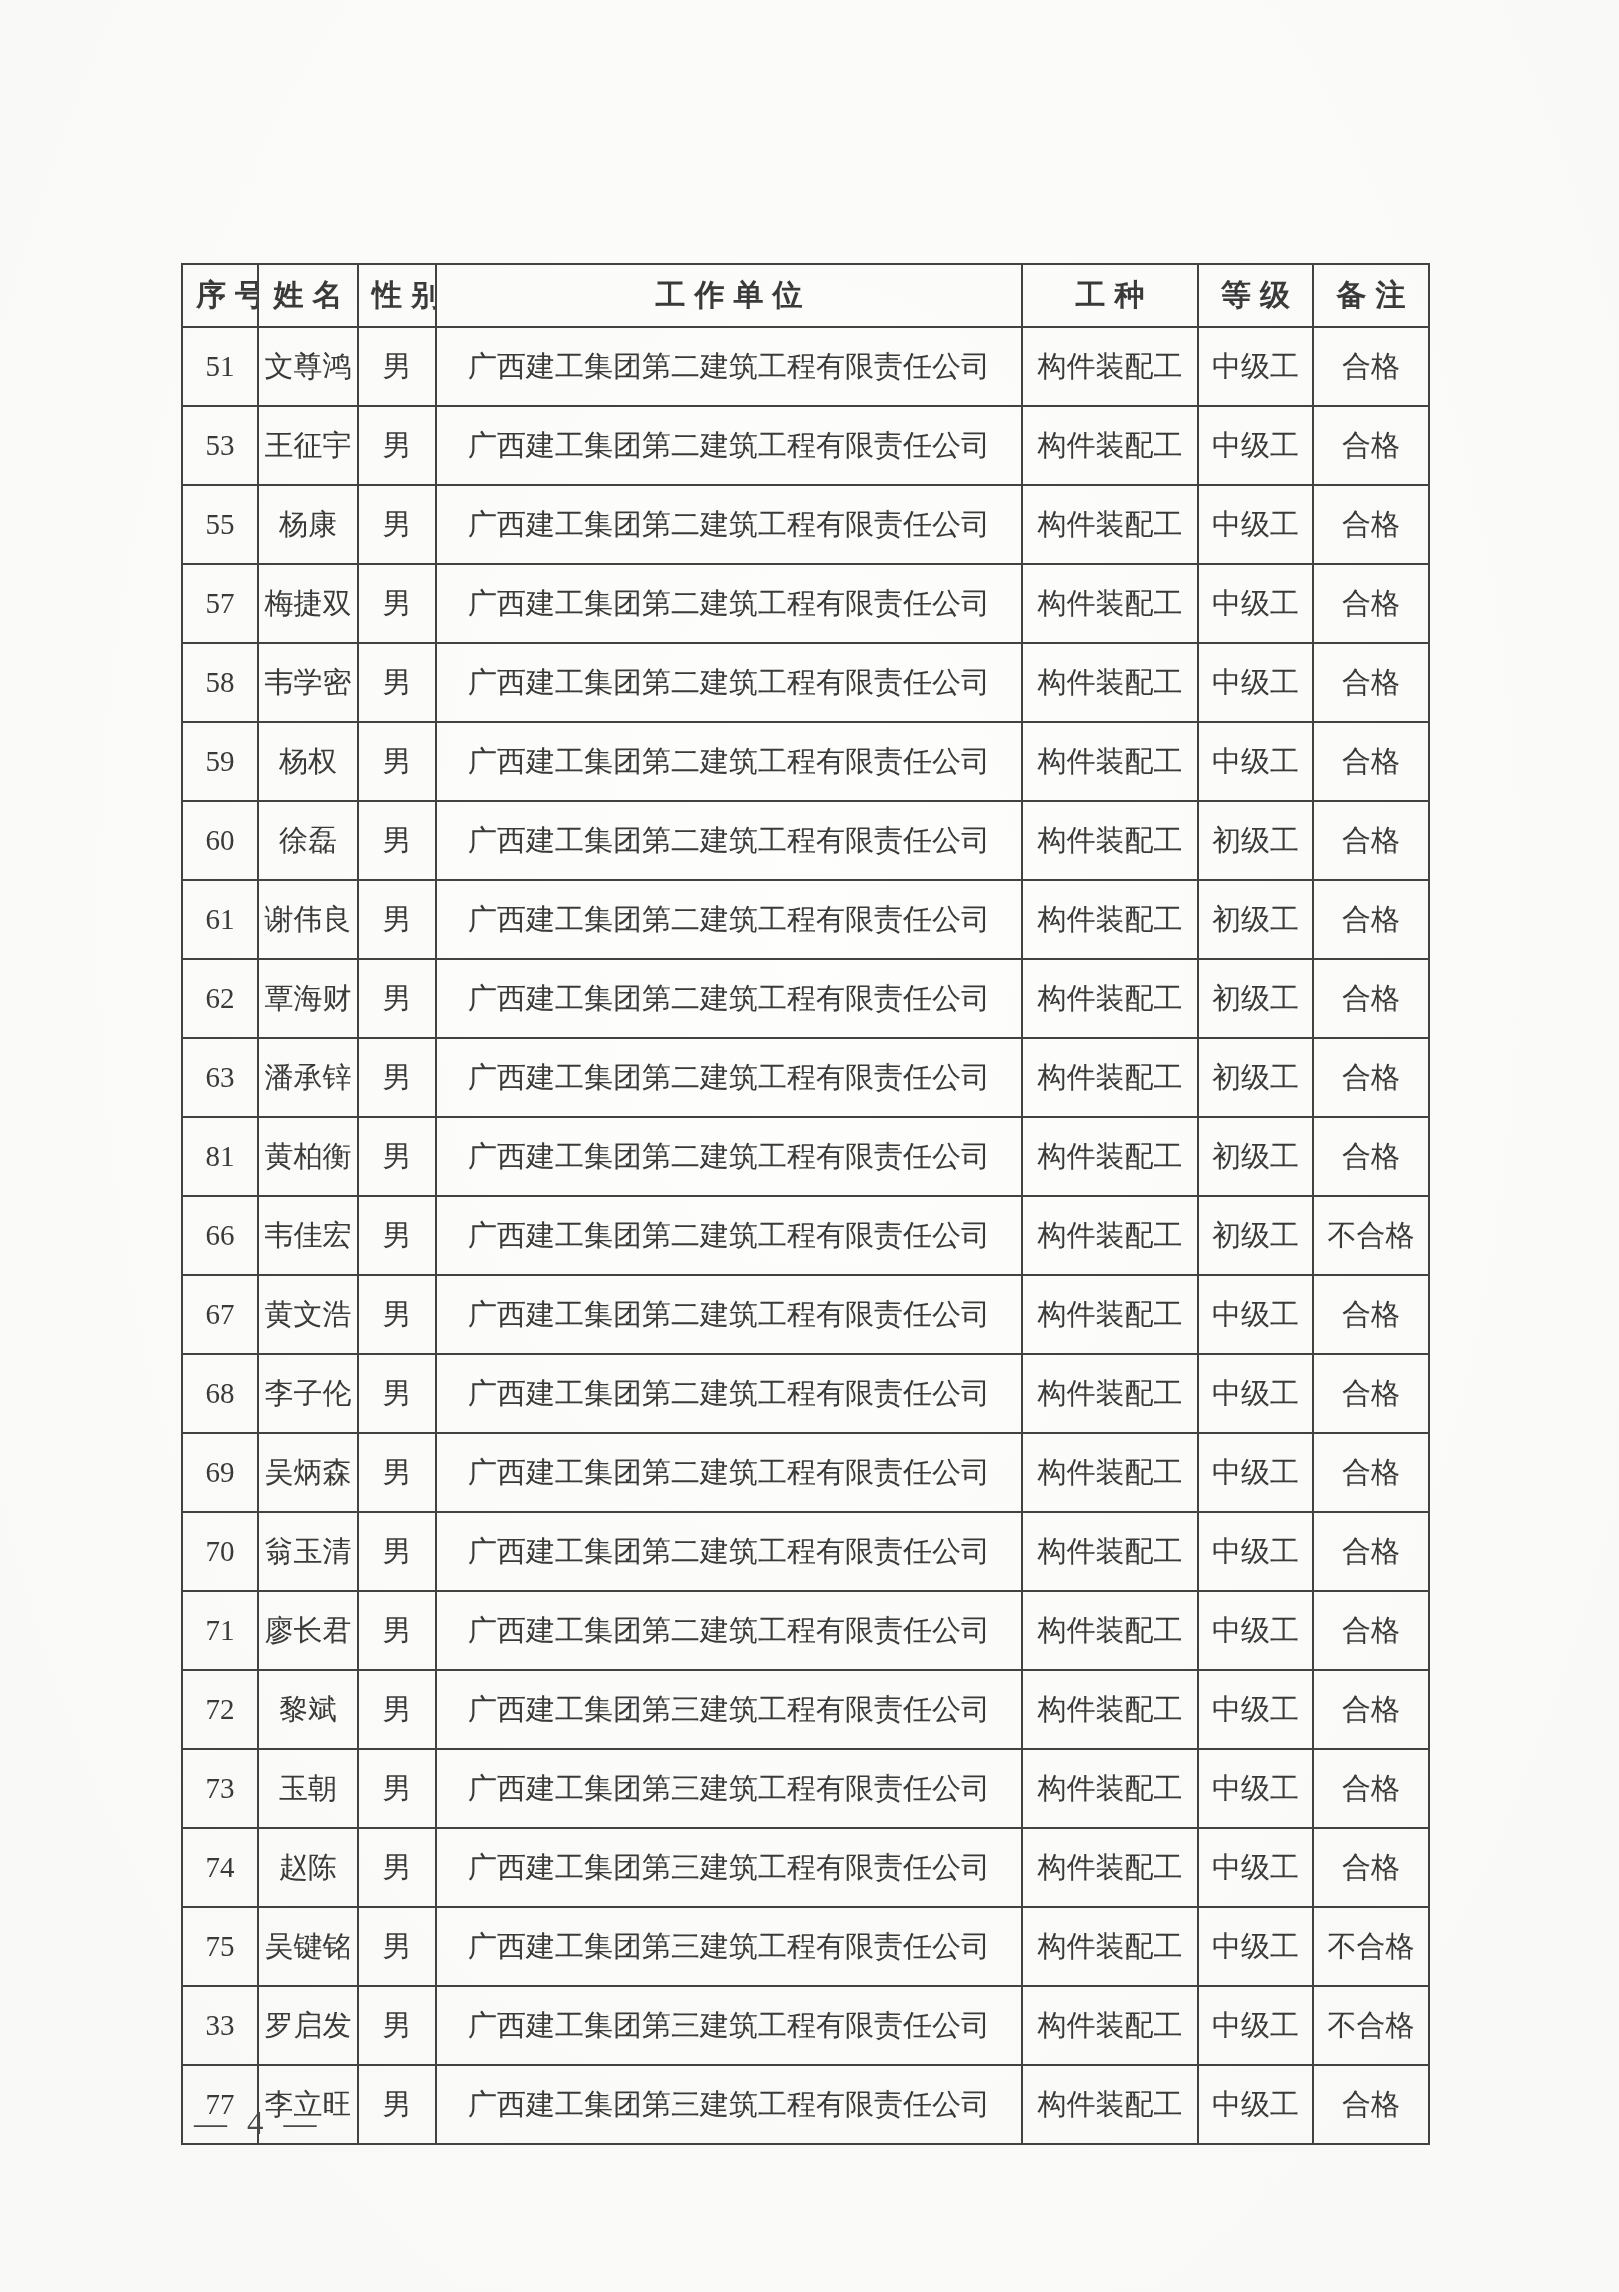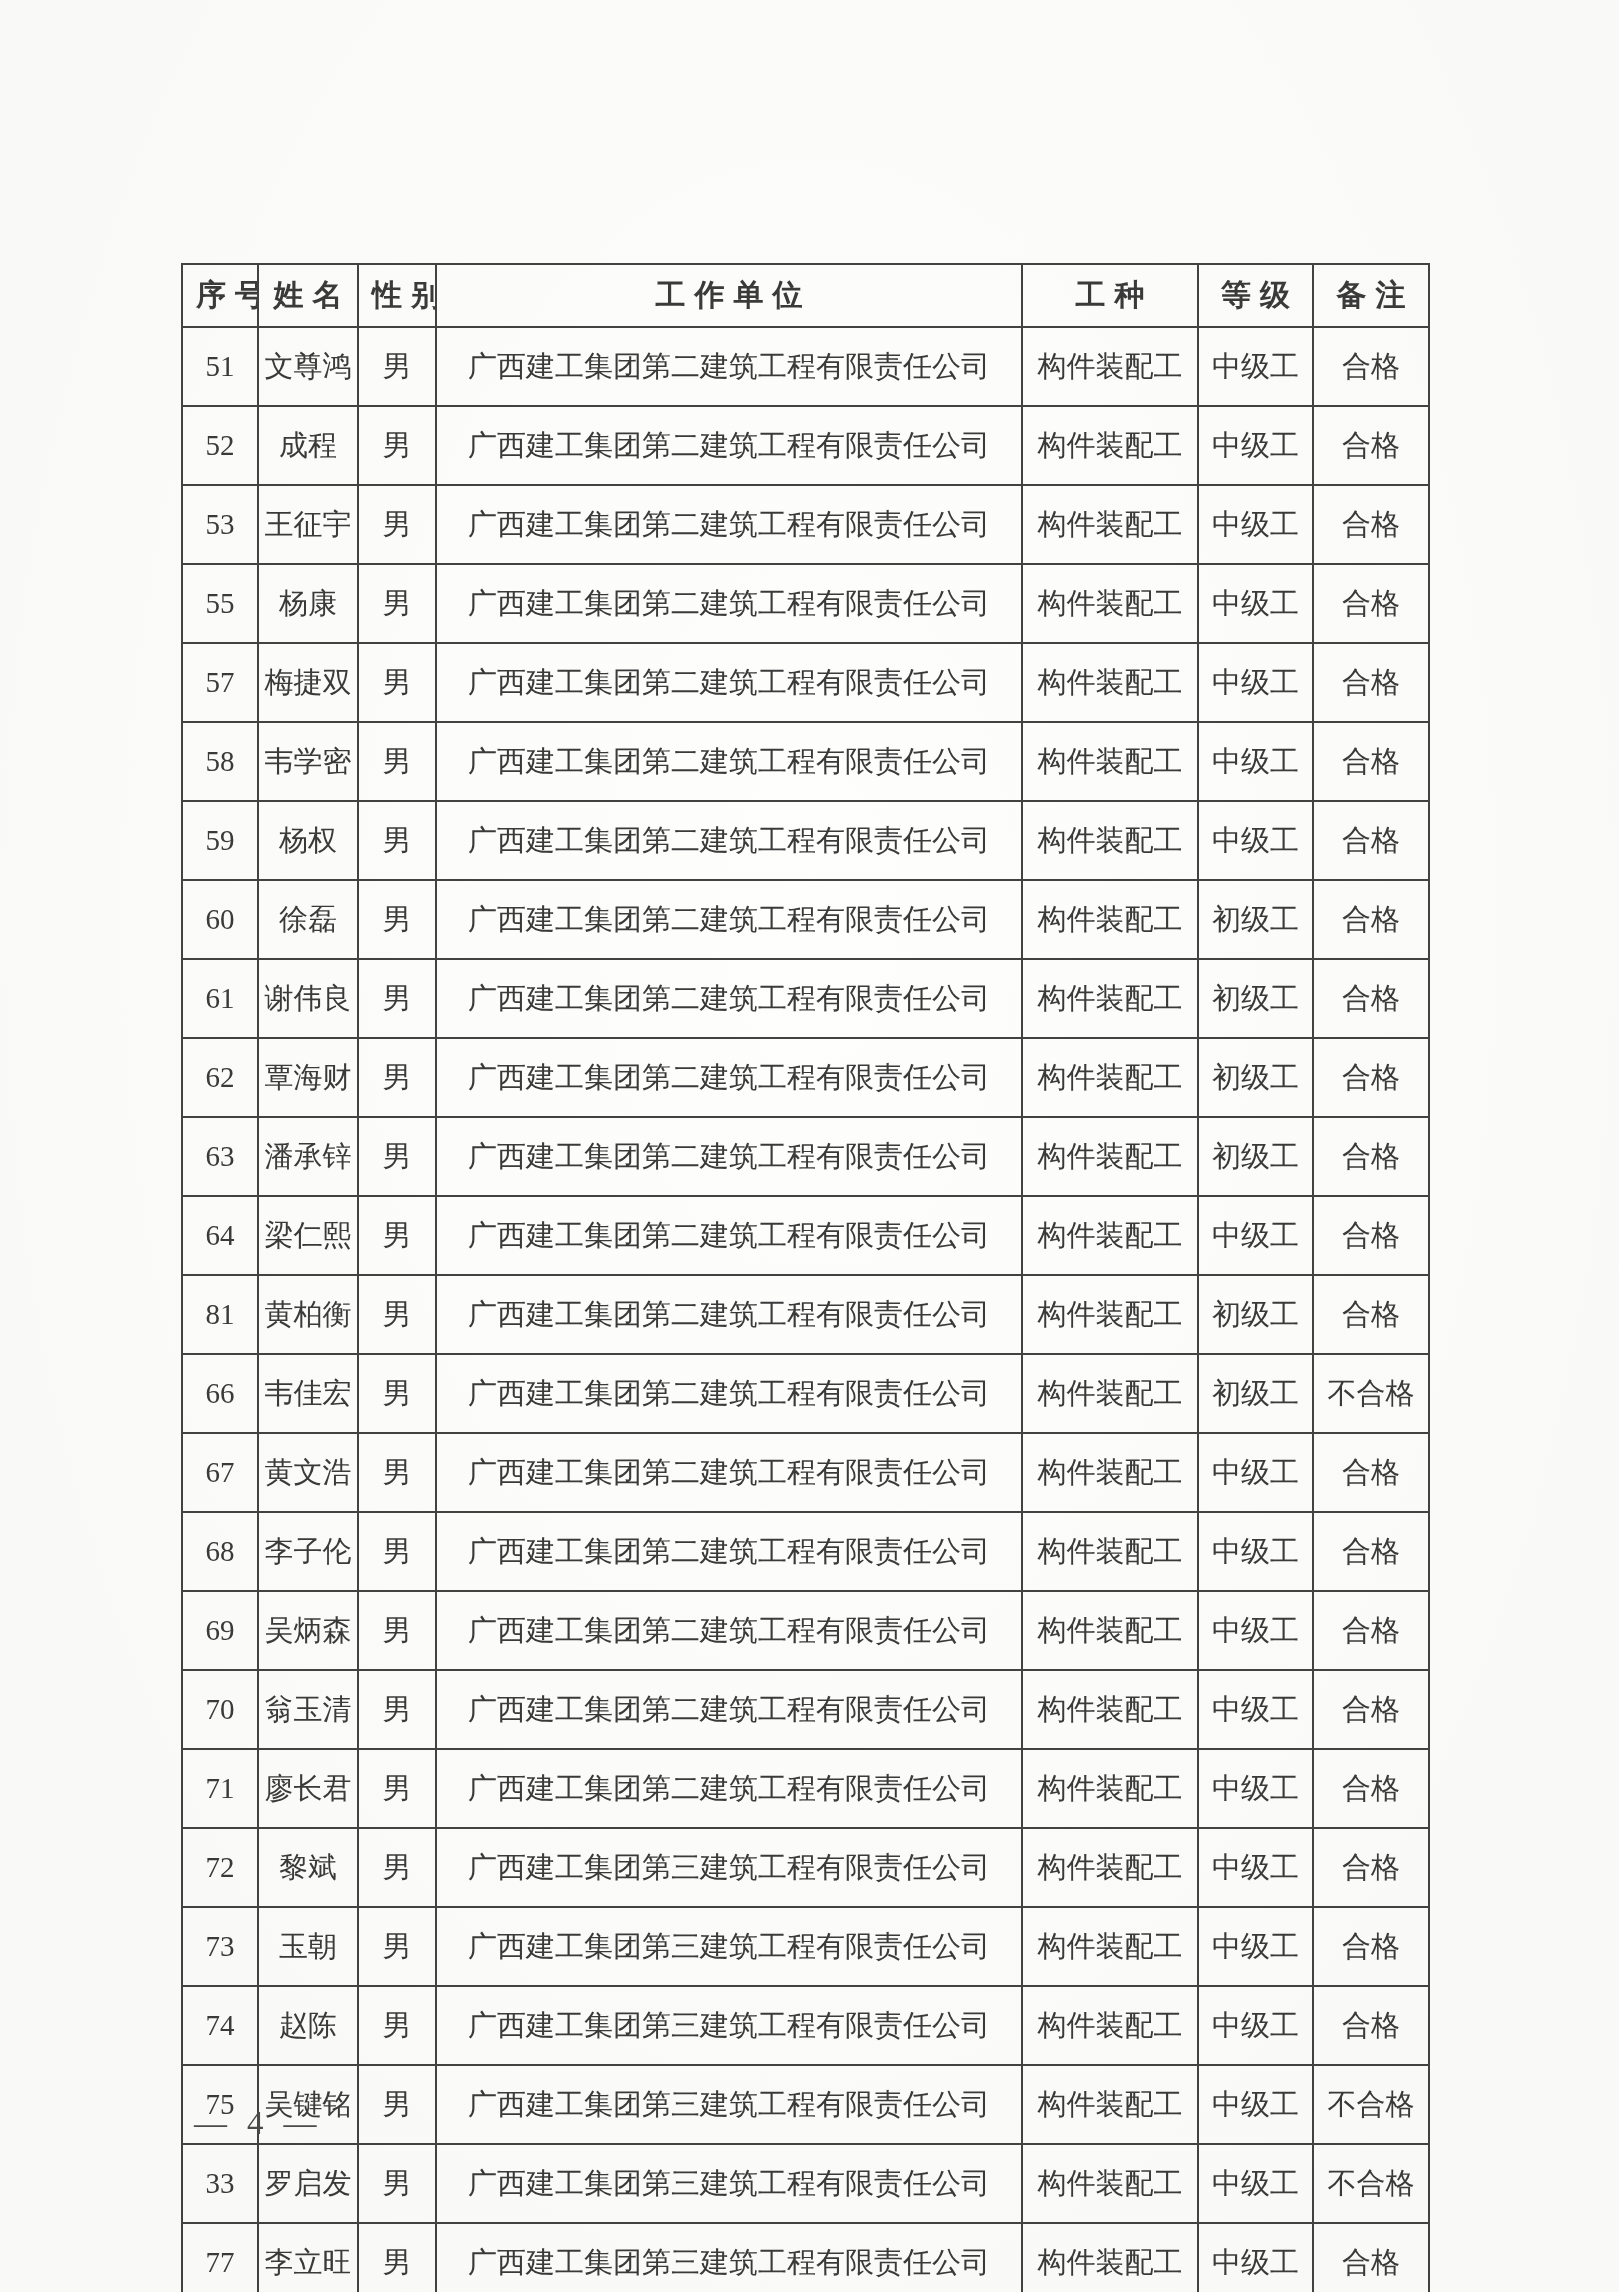--- a/index.html
+++ b/index.html
@@ -104,29 +104,20 @@
       <tr>
         <td class="seq-cell">51</td>
         <td class="name-cell">文尊鸿</td>
         <td class="gender-cell">男</td>
         <td class="company-cell">广西建工集团第二建筑工程有限责任公司</td>
         <td class="trade-cell">构件装配工</td>
         <td class="grade-cell">中级工</td>
         <td class="remark-cell">合格</td>
       </tr>
       <tr>
-        <td class="seq-cell">52</td>
-        <td class="name-cell">成程</td>
-        <td class="gender-cell">男</td>
-        <td class="company-cell">广西建工集团第二建筑工程有限责任公司</td>
-        <td class="trade-cell">构件装配工</td>
-        <td class="grade-cell">中级工</td>
-        <td class="remark-cell">合格</td>
-      </tr>
-      <tr>
         <td class="seq-cell">53</td>
         <td class="name-cell">王征宇</td>
         <td class="gender-cell">男</td>
         <td class="company-cell">广西建工集团第二建筑工程有限责任公司</td>
         <td class="trade-cell">构件装配工</td>
         <td class="grade-cell">中级工</td>
         <td class="remark-cell">合格</td>
       </tr>
       <tr>
         <td class="seq-cell">55</td>
@@ -194,29 +185,20 @@
       <tr>
         <td class="seq-cell">63</td>
         <td class="name-cell">潘承锌</td>
         <td class="gender-cell">男</td>
         <td class="company-cell">广西建工集团第二建筑工程有限责任公司</td>
         <td class="trade-cell">构件装配工</td>
         <td class="grade-cell">初级工</td>
         <td class="remark-cell">合格</td>
       </tr>
       <tr>
-        <td class="seq-cell">64</td>
-        <td class="name-cell">梁仁熙</td>
-        <td class="gender-cell">男</td>
-        <td class="company-cell">广西建工集团第二建筑工程有限责任公司</td>
-        <td class="trade-cell">构件装配工</td>
-        <td class="grade-cell">中级工</td>
-        <td class="remark-cell">合格</td>
-      </tr>
-      <tr>
         <td class="seq-cell">81</td>
         <td class="name-cell">黄柏衡</td>
         <td class="gender-cell">男</td>
         <td class="company-cell">广西建工集团第二建筑工程有限责任公司</td>
         <td class="trade-cell">构件装配工</td>
         <td class="grade-cell">初级工</td>
         <td class="remark-cell">合格</td>
       </tr>
       <tr>
         <td class="seq-cell">66</td>

